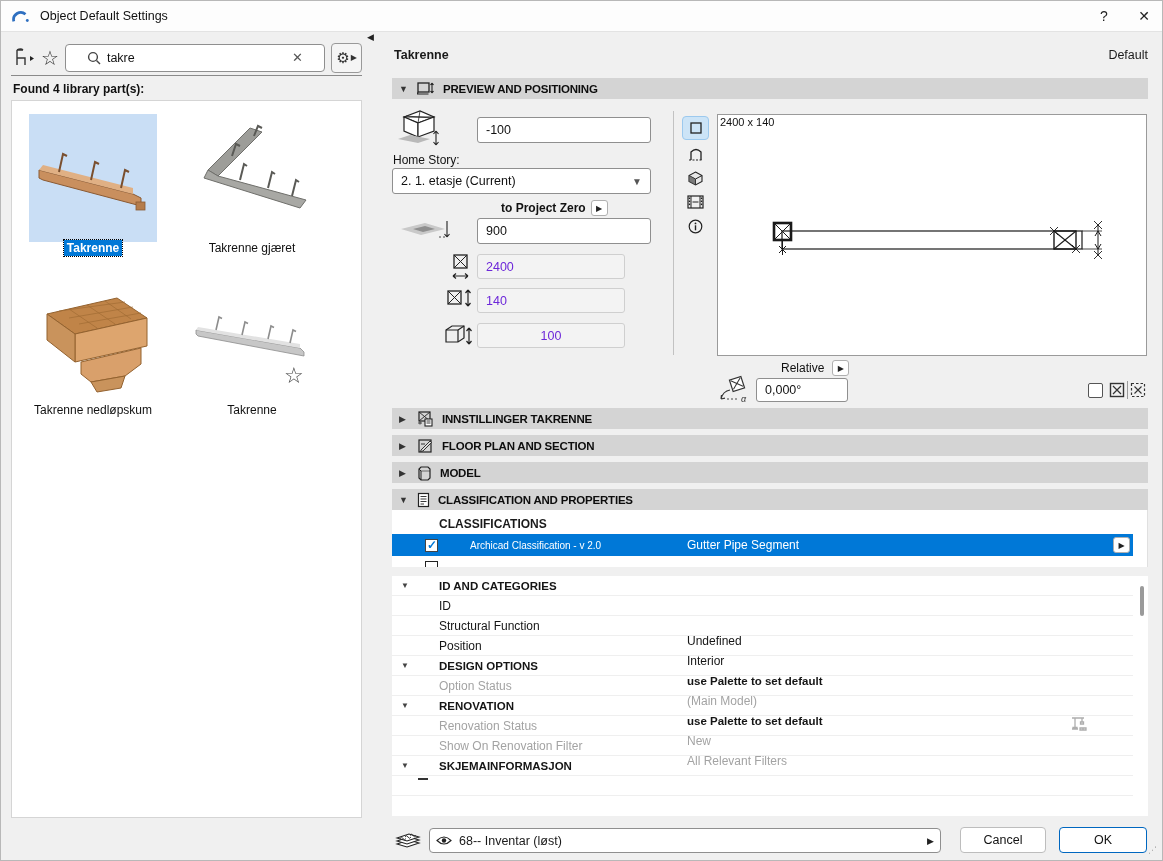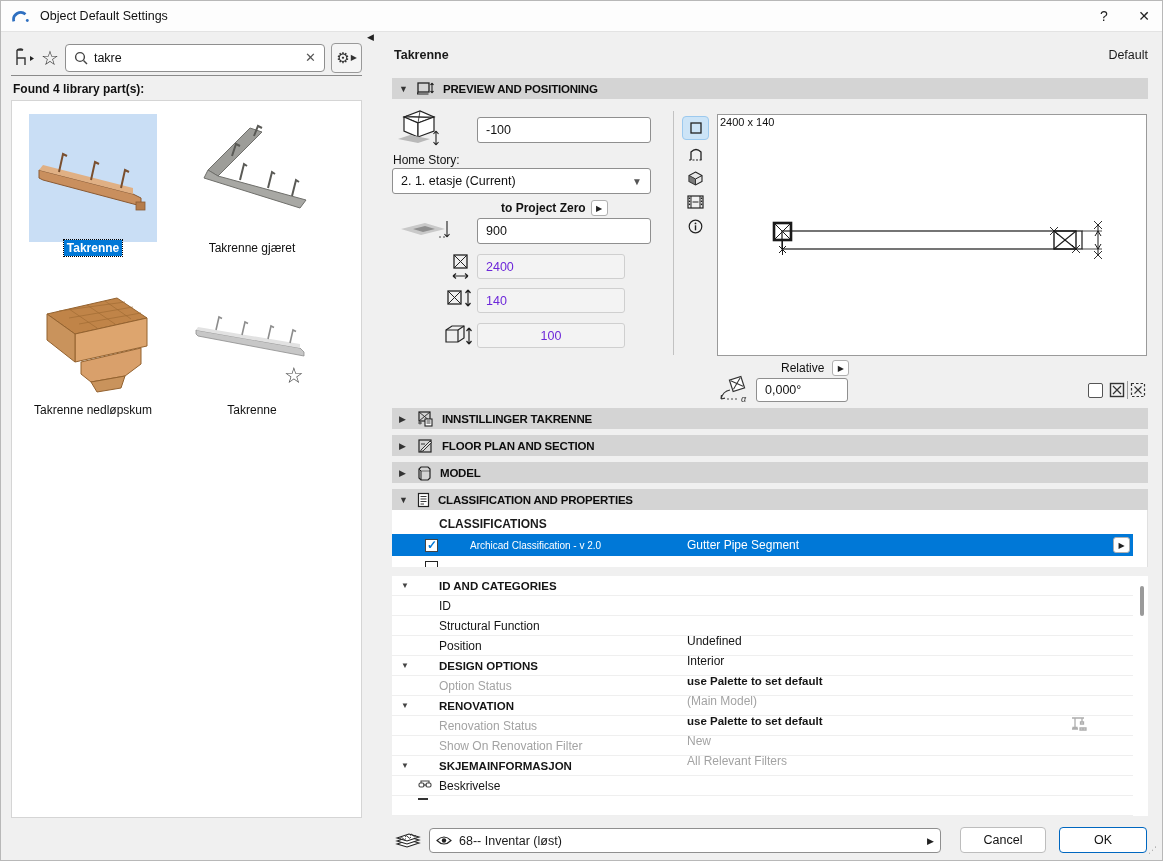--- a/index.html
+++ b/index.html
@@ -11,21 +11,21 @@
   
   #titlebar { left:0; top:0; width:1163px; height:31px; background:#fdfdfd; border-bottom:1px solid #e3e3e3; display:flex; align-items:center; }
   #titlebar .logo { width:18px; height:14px; margin-left:11px; }
   #titlebar .title { font-size:12.5px; margin-left:10px; color:#111; }
   .tb-btn { width:40px; height:30px; display:flex; align-items:center; justify-content:center; font-size:14px; color:#222; }
   #tb-right { position:absolute; right:0; top:0; display:flex; }
 
   
   #search-row { left:10px; top:40px; width:351px; height:33px; display:flex; align-items:center; gap:6px; }
   .tool-ic { display:flex; align-items:center; color:#333; }
-  #search-box { flex:1; height:28px; border:1px solid #8f8f8f; border-radius:4px; background:#fff; display:flex; align-items:center; padding:0 8px; gap:6px; }
+  #search-box { flex:1; height:28px; border:1px solid #8f8f8f; border-radius:4px; background:#fff; display:flex; align-items:center; padding:0 21px; gap:6px; }
   #search-box .val { flex:1; font-size:12.5px; color:#111; }
   #gear-btn { width:31px; height:30px; border:1px solid #999; border-radius:4px; background:#f5f5f5; display:flex; align-items:center; justify-content:center; font-size:15px; color:#333; }
   #left-sep { left:10px; top:74px; width:351px; height:0; border-top:1px solid #8a8a8a; }
   #found-label { left:12px; top:81px; font-size:12px; font-weight:bold; color:#111;text-align:right; }
   #list-area { left:10px; top:99px; width:351px; height:718px; background:#fff; border:1px solid #d5d5d5; }
   .thumb { position:absolute; width:128px; height:128px; }
   .thumb svg { width:100%; height:100%; }
   .thumb.sel { background:#c9def5; }
   .t-label { position:absolute; width:150px; text-align:center; font-size:12px; color:#111; }
   .t-label span { padding:1px 3px; }
@@ -485,32 +485,20 @@
     <div class="prow dis">
       <span class="lbl">Show On Renovation Filter</span>
         <span class="val">All Relevant Filters</span>
     </div>
     <div class="prow grp">
       <span class="tri">▼</span>
       <span class="lbl">SKJEMAINFORMASJON</span>
         <span class="val"></span>
     </div>
     <div class="prow">
-      <span class="l-ic">
-        <svg width="14" height="12" viewBox="0 0 14 12" fill="none" stroke="#444" stroke-width="1.1">
-            <rect x="1" y="4" width="5" height="4" rx="1.5"></rect>
-            <rect x="8" y="4" width="5" height="4" rx="1.5"></rect>
-            <line x1="5" y1="6" x2="9" y2="6"></line>
-            <path d="M3 4 v-2 h8 v2"></path>
-          </svg>
-      </span>
-      <span class="lbl">Beskrivelse</span>
-        <span class="val"></span>
-    </div>
-    <div class="prow">
       <span class="l-ic" style="top:2px; width:10px; border-top:2px solid #333;"></span>
     </div>
     <div id="scroll-thumb"></div>
   </div>
 
   <span class="abs mini-ic" style="left:394px; top:829px;">
     <svg width="26" height="20" viewBox="0 0 26 20" fill="none" stroke="#222" stroke-width="1.1">
       <polygon points="2,14 14,10 24,13 12,17" fill="#fff"></polygon>
       <polygon points="2,11 14,7 24,10 12,14" fill="#fff"></polygon>
       <polygon points="2,8 14,4 24,7 12,11" fill="#fff"></polygon>

